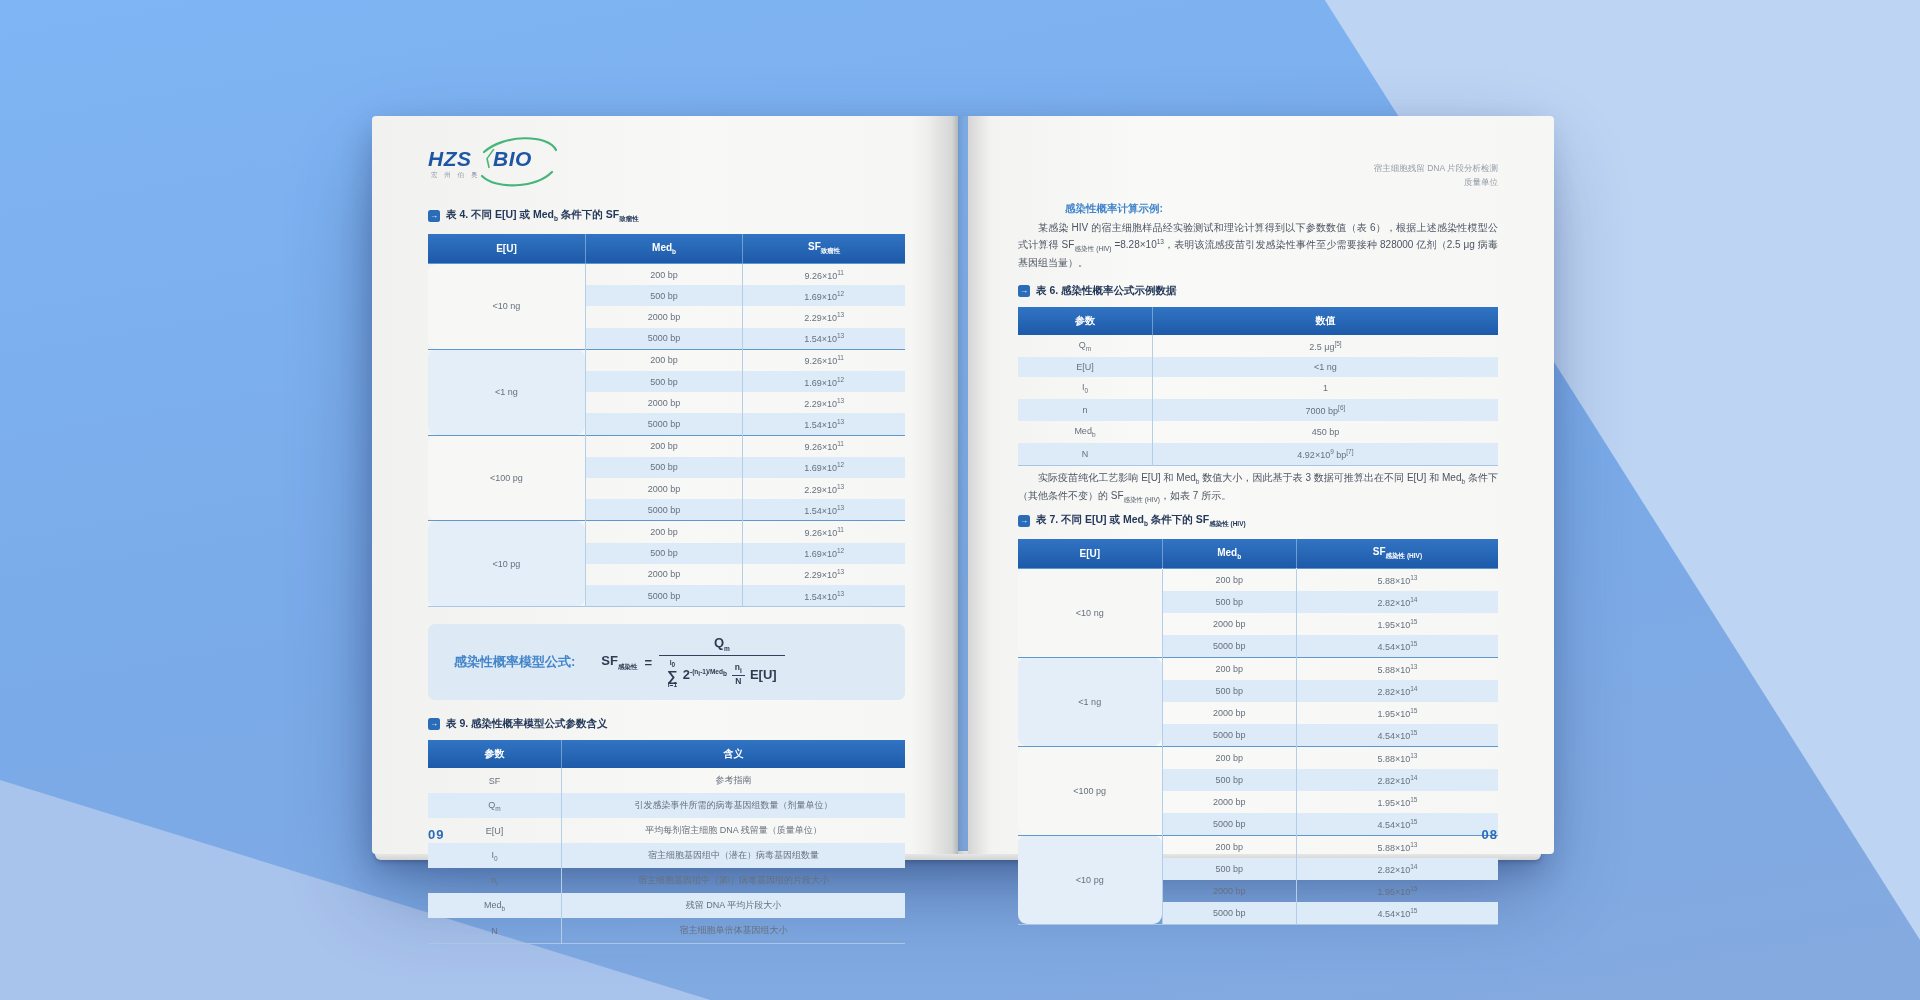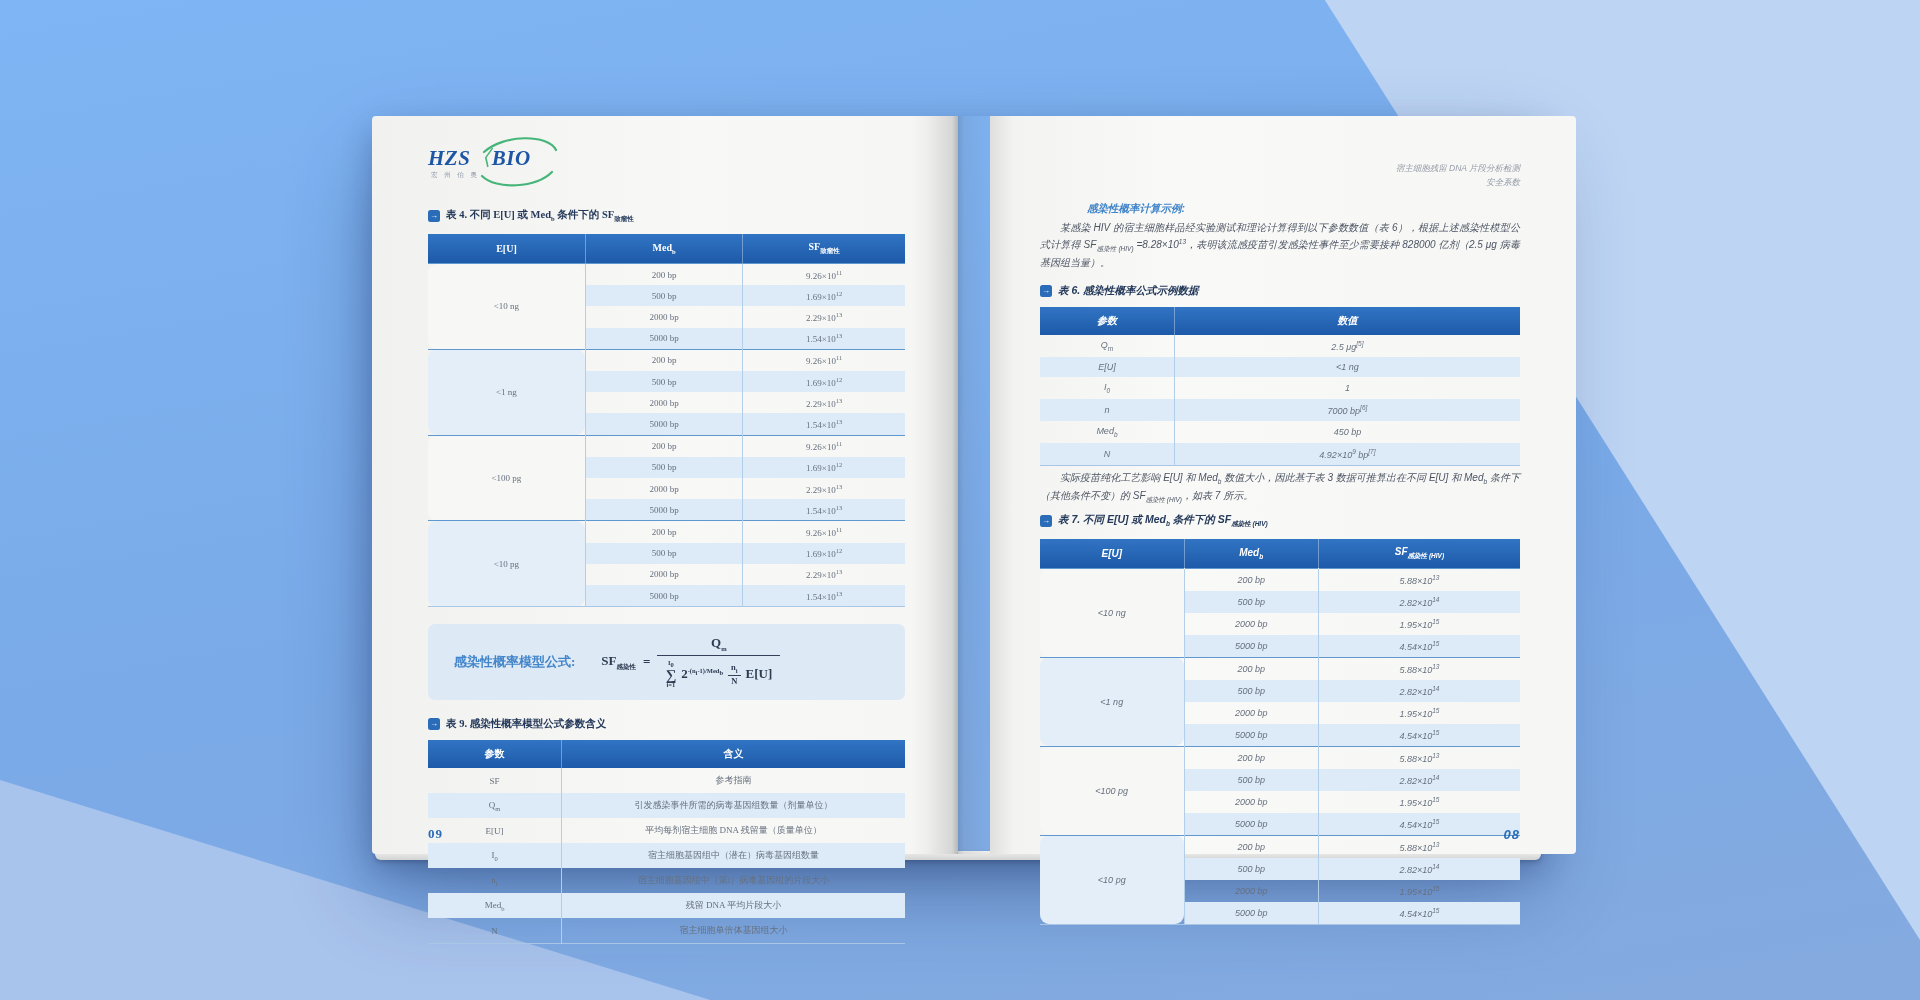--- a/index.html
+++ b/index.html
@@ -14,24 +14,24 @@
 
   .book{position:absolute;left:372px;top:116px;width:1172px;height:738px;
     box-shadow:0 40px 80px -8px rgba(22,44,96,.45), 0 14px 30px rgba(22,44,96,.28);
     border-radius:4px;}
   .book-stack{position:absolute;left:3px;right:3px;bottom:-6px;height:9px;
     background:linear-gradient(#f0f0ee,#d2d4d3);border-radius:0 0 6px 6px;
     box-shadow:0 2px 4px rgba(20,30,60,.25);}
   .page{position:absolute;top:0;bottom:0;width:586px;z-index:1;}
   .page.left{left:0;border-radius:4px 0 0 4px;
     background:linear-gradient(90deg,#f1f1ef 0%,#f8f8f6 55%,#f6f6f4 92%,#e2e3e1 99%,#d3d5d3 100%);
-    padding:0;box-sizing:border-box;font-family:Liberation Serif, serif;}
-  .page.right{left:618px;border-radius:0 4px 4px 0;
+    padding:0;box-sizing:border-box;}
+  .page.right{left:596px;border-radius:0 4px 4px 0;
     background:linear-gradient(90deg,#dfe0de 0%,#f3f4f2 4%,#f9f9f7 30%,#f6f7f5 100%);
-    box-sizing:border-box;font-style:italic;}
+    box-sizing:border-box;}
   .page-inner{position:absolute;top:0;bottom:0;}
   .page.left .page-inner{left:56px;right:53px;}
   .page.right .page-inner{left:50px;right:56px;}
   .spine{position:absolute;left:556px;width:60px;top:0;bottom:0;z-index:3;pointer-events:none;
     background:linear-gradient(90deg,rgba(0,0,0,0) 0%,rgba(95,100,110,.10) 40%,rgba(60,66,78,.20) 50%,rgba(95,100,110,.10) 60%,rgba(0,0,0,0) 100%);}
 
   
   .logo{margin-top:32px;position:relative;width:160px;height:46px;}
   .logo-line{font-style:italic;font-weight:bold;font-size:21px;color:#1d56a5;letter-spacing:.5px;line-height:1;}
   .logo-line .brk{color:#45b579;font-weight:bold;}
@@ -273,21 +273,21 @@
 
       <div class="page-number pn-left">09</div>
     </div>
   </div>
 
   <div class="page right">
     <div class="page-inner">
 
       <div class="rp-header">
         <div>宿主细胞残留 DNA 片段分析检测</div>
-        <div>安全系数</div>
+        <div>质量单位</div>
       </div>
 
       <div class="section-heading">感染性概率计算示例:</div>
       <div class="para">某感染 HIV 的宿主细胞样品经实验测试和理论计算得到以下参数数值（表 6），根据上述感染性模型公式计算得 SF<sub>感染性 (HIV)</sub> =8.28×10<sup>13</sup>，表明该流感疫苗引发感染性事件至少需要接种 828000 亿剂（2.5 μg 病毒基因组当量）。</div>
 
       <div class="caption mt12">
         <span class="cap-icon">→</span>
         <span>表 6. 感染性概率公式示例数据</span>
       </div>
       <table class="tbl-t6" style="margin-top:9px;">

